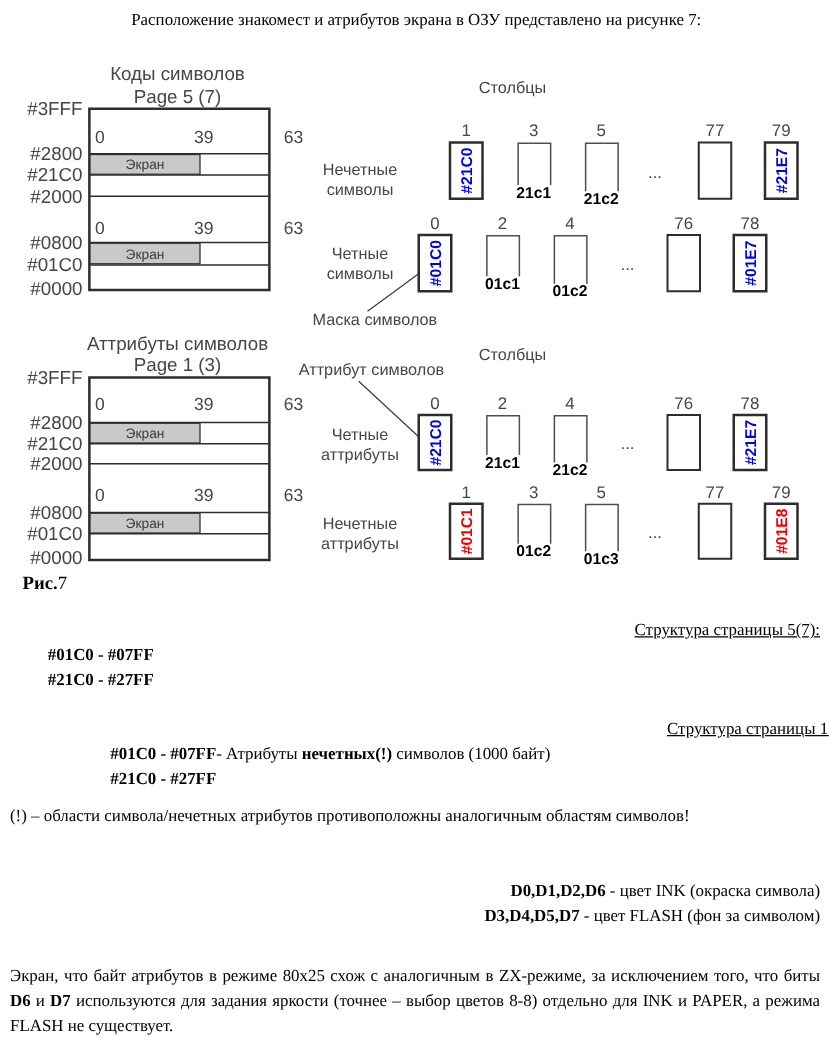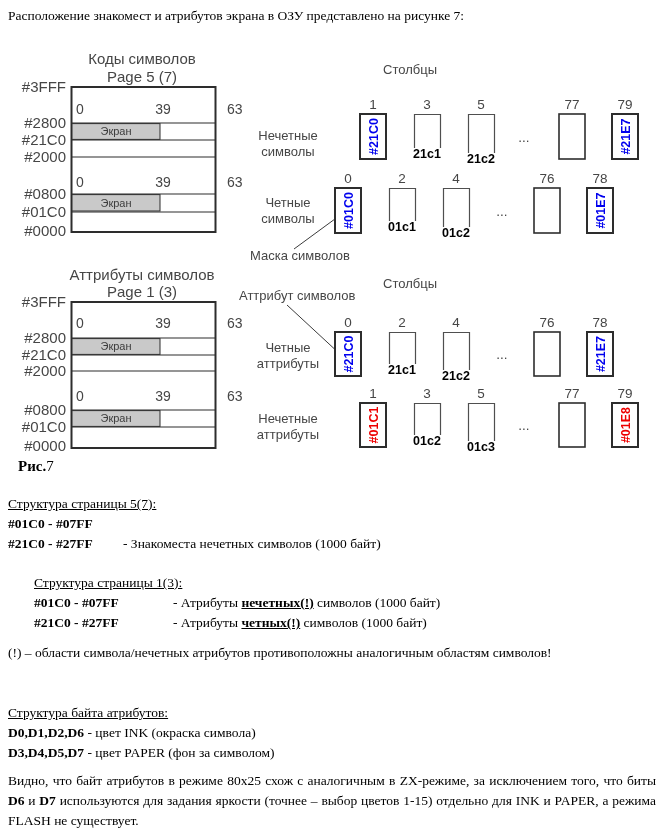--- a/index.html
+++ b/index.html
@@ -1,26 +1,26 @@
 <!DOCTYPE html>
 <html><head>
 <meta charset="utf-8">
 <style>
   html,body{margin:0;padding:0;}
   body{width:663px;height:835px;background:#ffffff;position:relative;
        font-family:"Liberation Serif",serif;color:#000;}
   .abs{position:absolute;}
-  .intro{left:8px;top:6px;width:650px;font-size:13.5px;line-height:20px;}
-  .tblock{left:8px;width:648px;font-size:13.5px;line-height:20px;}
+  .intro{left:8px;top:6px;width:650px;font-size:13.5px;line-height:20px;text-align:center;}
+  .tblock{left:8px;width:648px;font-size:13.5px;line-height:20px;text-align:right;}
   .sec-title{text-decoration:underline;}
   .defrow{display:flex;}
   .addr{font-weight:bold;flex:0 0 115px;}
   .addr.w2{flex-basis:139px;}
   .bits{font-weight:bold;}
-  .emph{font-weight:bold;text-decoration:underline;}
+  .emph{font-weight:bold;}
   .just{text-align:justify;}
   svg{position:absolute;left:0;top:0;}
   
   .fs{font-family:"Liberation Sans",sans-serif;fill:#464646;}
   .mt{font-size:15px;}
   .al{font-size:15px;}
   .num{font-size:13.5px;}
   .bn{font-size:14px;}
   .rl{font-size:13px;}
   .scr{font-family:"Liberation Sans",sans-serif;font-size:11px;fill:#3c3c3c;}
@@ -204,37 +204,34 @@
   </g>
 </svg>
 
 <div class="abs tblock" style="top:494px;">
   <div class="sec-title">Структура страницы 5(7):</div>
   <div class="defrow">
     <span class="addr">#01C0 - #07FF</span>
   </div>
   <div class="defrow">
     <span class="addr">#21C0 - #27FF</span>
-    <span>- Знакоместа нечетных символов (1000 байт)</span>
   </div>
 </div>
 
 <div class="abs tblock" style="top:573px;margin-left:26px;">
   <div class="sec-title">Структура страницы 1(3):</div>
   <div class="defrow">
     <span class="addr w2">#01C0 - #07FF</span>
     <span><span>- Атрибуты </span><span class="emph">нечетных(!)</span><span> символов (1000 байт)</span></span>
   </div>
   <div class="defrow">
     <span class="addr w2">#21C0 - #27FF</span>
-    <span><span>- Атрибуты </span><span class="emph">четных(!)</span><span> символов (1000 байт)</span></span>
   </div>
 </div>
 
 <div class="abs tblock just" style="top:643px;">(!) – области символа/нечетных атрибутов противоположны аналогичным областям символов!</div>
 
 <div class="abs tblock" style="top:703px;">
-  <div class="sec-title">Структура байта атрибутов:</div>
   <div><span class="bits">D0,D1,D2,D6</span><span> - цвет INK (окраска символа)</span></div>
-  <div><span class="bits">D3,D4,D5,D7</span><span> - цвет PAPER (фон за символом)</span></div>
+  <div><span class="bits">D3,D4,D5,D7</span><span> - цвет FLASH (фон за символом)</span></div>
 </div>
 
-<div class="abs tblock just" style="top:771px;"><span>Видно, что байт атрибутов в режиме 80x25 схож с аналогичным в ZX-режиме, за исключением того, что биты </span><span class="bits">D6</span><span> и </span><span class="bits">D7</span><span> используются для задания яркости (точнее – выбор цветов 1-15) отдельно для INK и PAPER, а режима FLASH не существует.</span></div>
+<div class="abs tblock just" style="top:771px;"><span>Экран, что байт атрибутов в режиме 80x25 схож с аналогичным в ZX-режиме, за исключением того, что биты </span><span class="bits">D6</span><span> и </span><span class="bits">D7</span><span> используются для задания яркости (точнее – выбор цветов 8-8) отдельно для INK и PAPER, а режима FLASH не существует.</span></div>
 
 </body></html>

